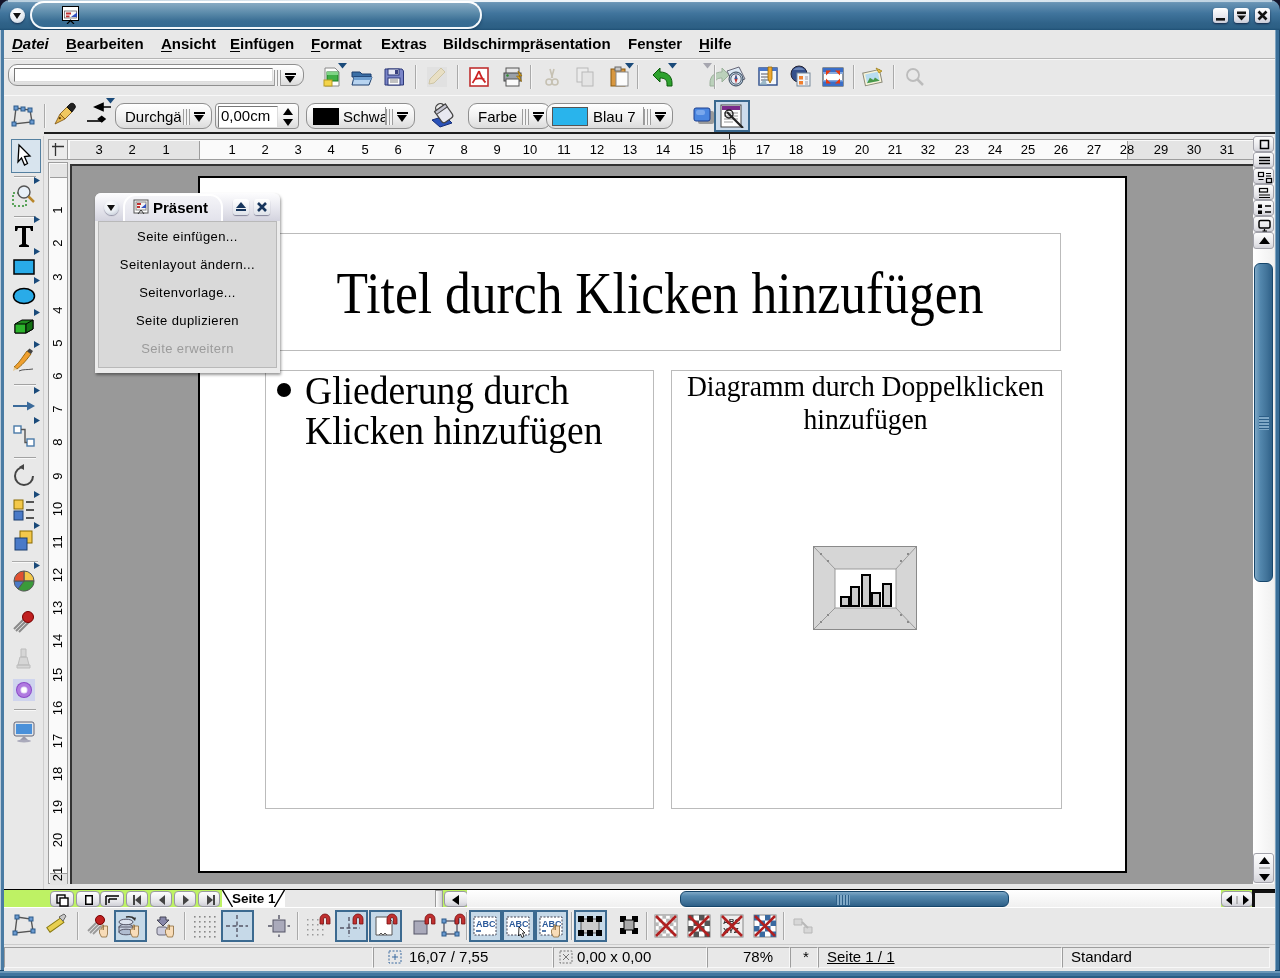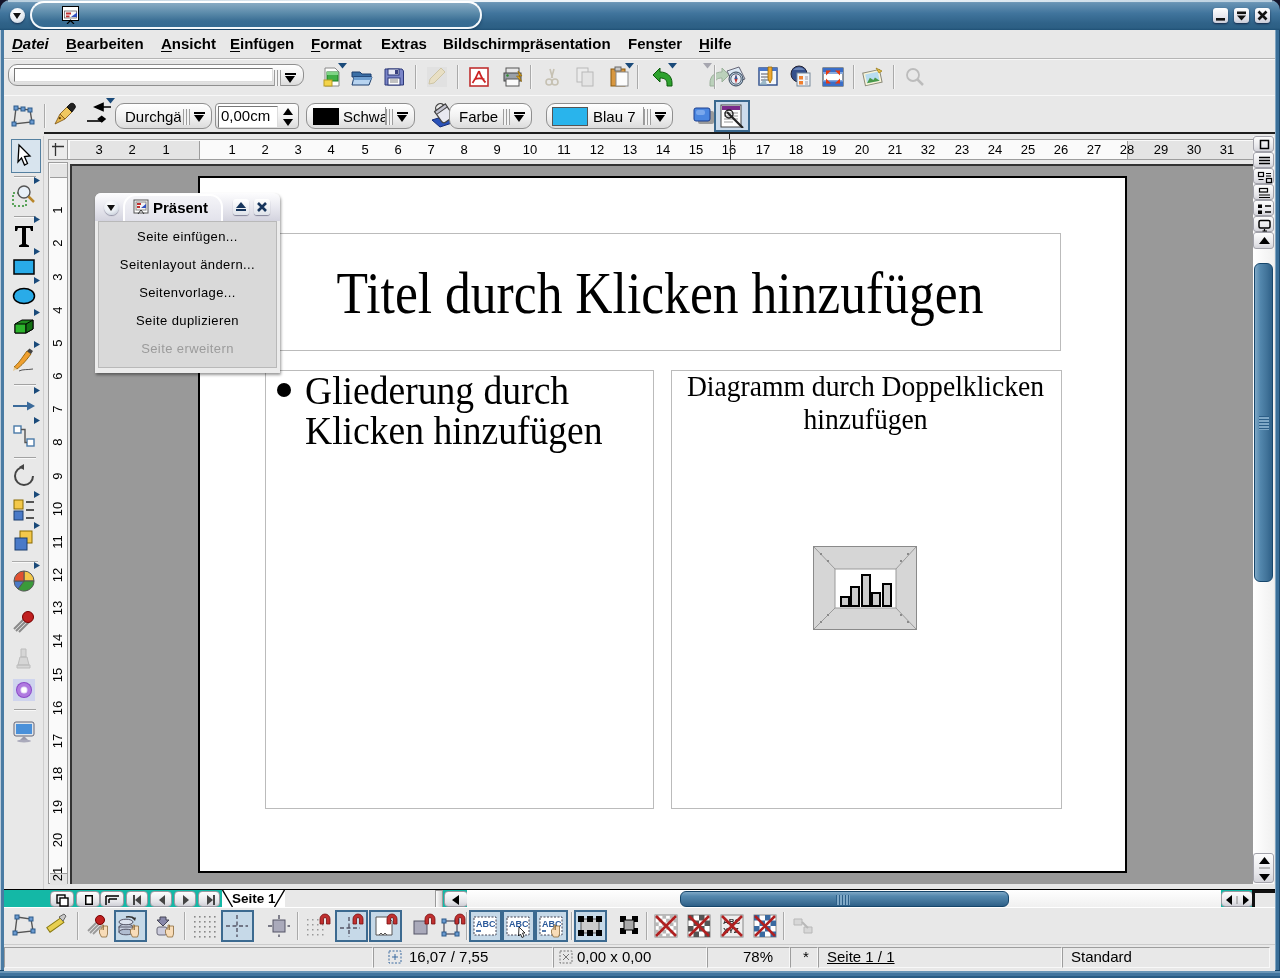--- a/index.html
+++ b/index.html
@@ -50,21 +50,21 @@
   #tabbox{left:48px;top:139px;width:20px;height:21px;background:#ececec;border:1px solid #9d9d9d;box-sizing:border-box;}
   #vruler{left:48px;top:162px;width:20px;height:722px;background:#fafafa;border:1px solid #9d9d9d;box-sizing:border-box;}
   .rnum{position:absolute;font-size:13px;color:#000;}
   .rnumv{position:absolute;font-size:13px;color:#000;transform:rotate(-90deg);}
   #canvas{left:70px;top:164px;width:1183px;height:720px;background:#999999;border-top:2px solid #333;border-left:2px solid #333;box-sizing:border-box;}
   #slide{left:198px;top:176px;width:929px;height:697px;background:#ffffff;border:2px solid #000;box-sizing:border-box;}
   .phbox{position:absolute;border:1px solid #bbbbbb;}
   
   #vsb{left:1253px;top:136px;width:21px;height:748px;background:#fafafa;}
   
-  #tabrow{left:4px;top:889px;width:1271px;height:18px;background:#14b8a6;border-top:1px solid #000;}
+  #tabrow{left:4px;top:889px;width:1271px;height:18px;background:#bef264;border-top:1px solid #000;}
   
   #optionbar{left:4px;top:907px;width:1271px;height:37px;background:#e8e8e8;border-top:1px solid #ffffff;}
   
   #statusbar{left:4px;top:944px;width:1271px;height:26px;background:#e8e8e8;border-top:1px solid #cccccc;font-size:15px;}
   
   #leftbar{left:4px;top:136px;width:40px;height:753px;background:#e8e8e8;border-right:1px solid #cfcfcf;box-sizing:border-box;}
   
   #palette{left:95px;top:193px;width:185px;height:180px;background:#ececec;border-radius:6px 6px 0 0;
     box-shadow:1px 2px 3px rgba(0,0,0,.4);}
   #paltitle{left:0;top:0;width:185px;height:28px;border-radius:6px 6px 0 0;
@@ -304,21 +304,21 @@
         <div class="darr" style="right:6px;"></div>
       </div>
       <svg class="abs" style="left:424px;top:4px;" width="30" height="30">
         <path d="M4 20 L17 16 L24 23 L12 27 Z" fill="#2a52b8" stroke="#142c78"></path>
         <g transform="rotate(-35 15 13)">
           <path d="M9 7 h13 v12 a3 3 0 0 1 -3 3 h-7 a3 3 0 0 1 -3 -3 z" fill="#e8e8f0" stroke="#444" stroke-width="1.2"></path>
           <rect x="9" y="7" width="13" height="3.5" fill="#c4c4d0" stroke="#444" stroke-width="1"></rect>
           <path d="M11 7 a4.5 4 0 0 1 9 0" fill="none" stroke="#444" stroke-width="1.3"></path>
         </g>
       </svg>
-      <div class="kcombo" style="left:445px;top:7px;width:83px;">
+      <div class="kcombo" style="left:464px;top:7px;width:83px;">
         <span class="lbl">Farbe</span>
         <div class="grip" style="right:21px;"></div>
         <div class="darr" style="right:6px;"></div>
       </div>
       <div class="kcombo" style="left:542px;top:7px;width:127px;">
         <div style="position:absolute;left:5px;top:3px;width:34px;height:17px;background:#29b4ec;border:1px solid #555;"></div>
         <span class="lbl" style="left:46px;">Blau 7</span>
         <div style="position:absolute;right:28px;top:3px;width:1px;height:18px;background:#999;"></div>
         <div class="grip" style="right:21px;"></div>
         <div class="darr" style="right:6px;"></div>

